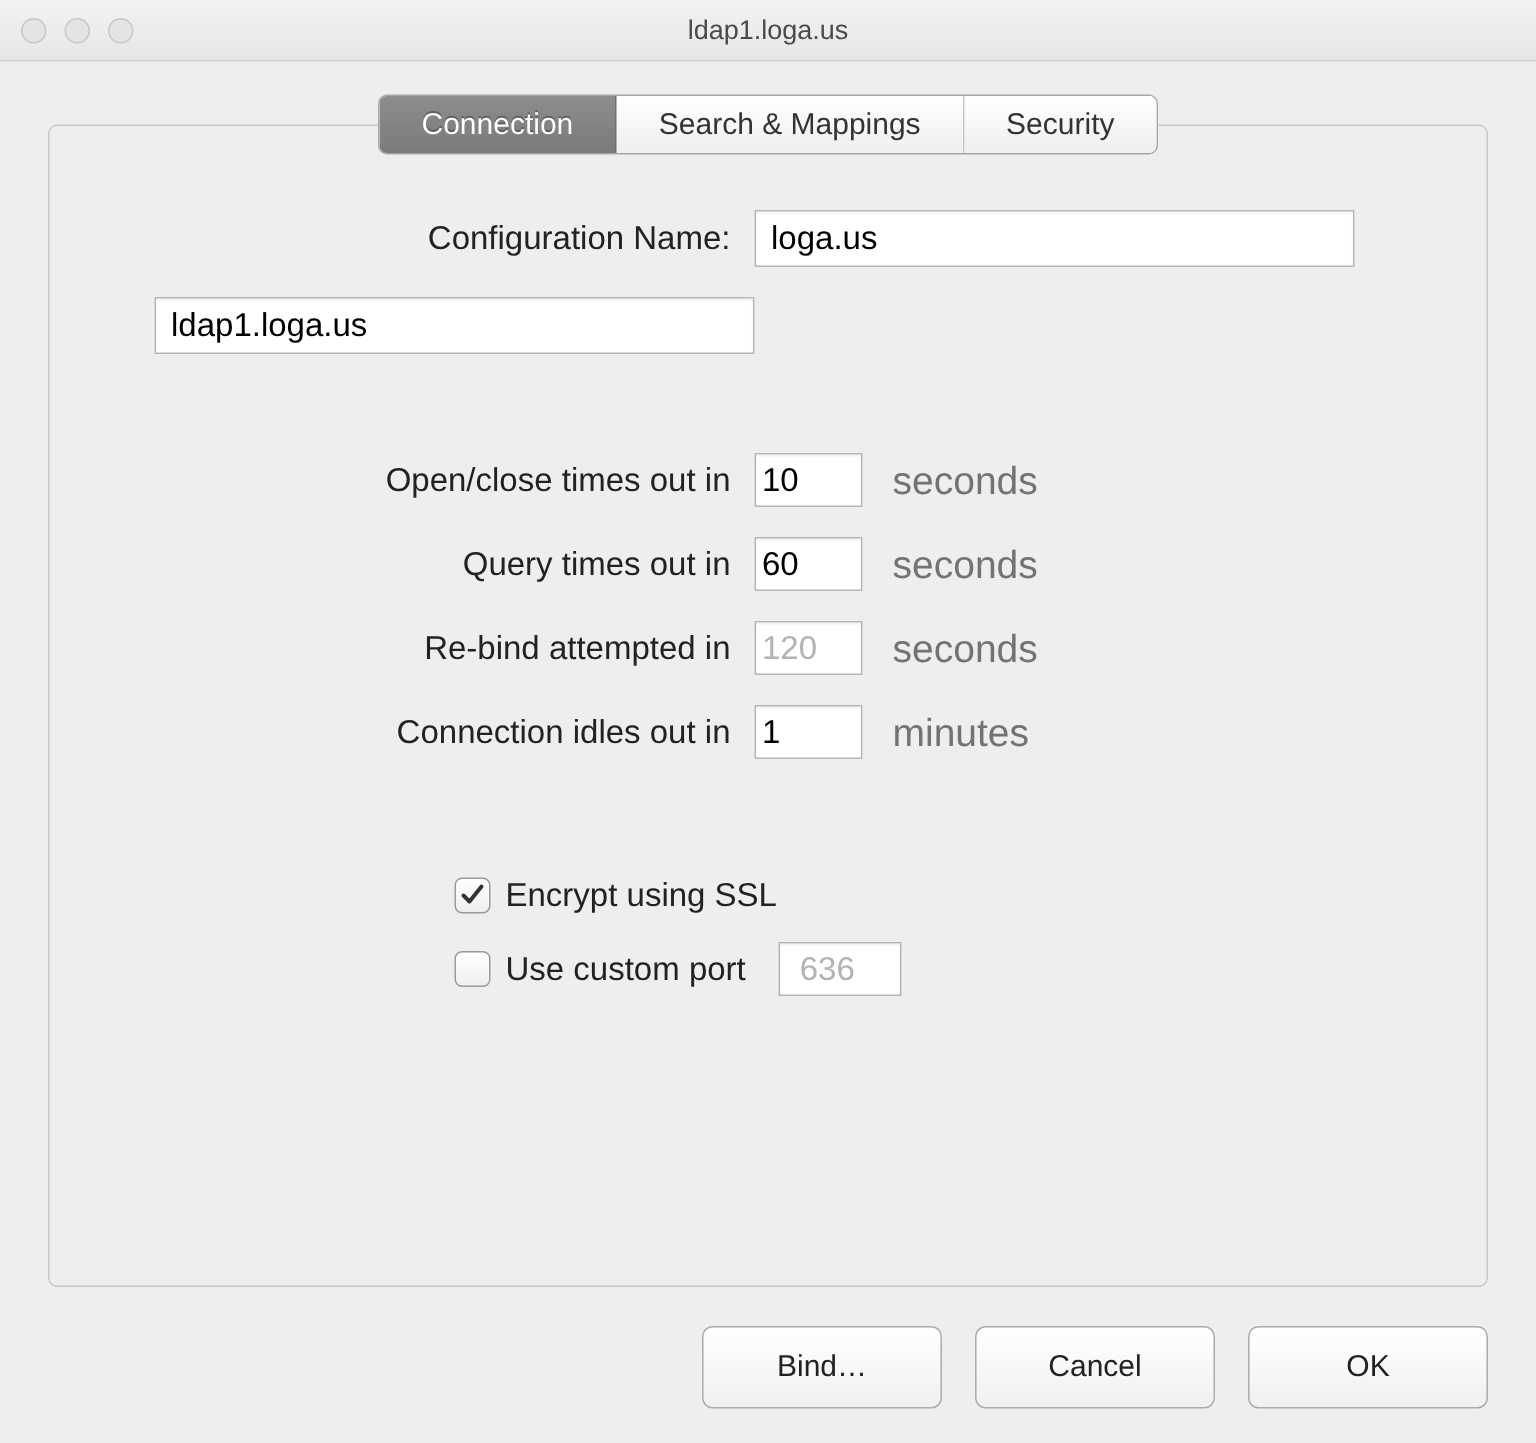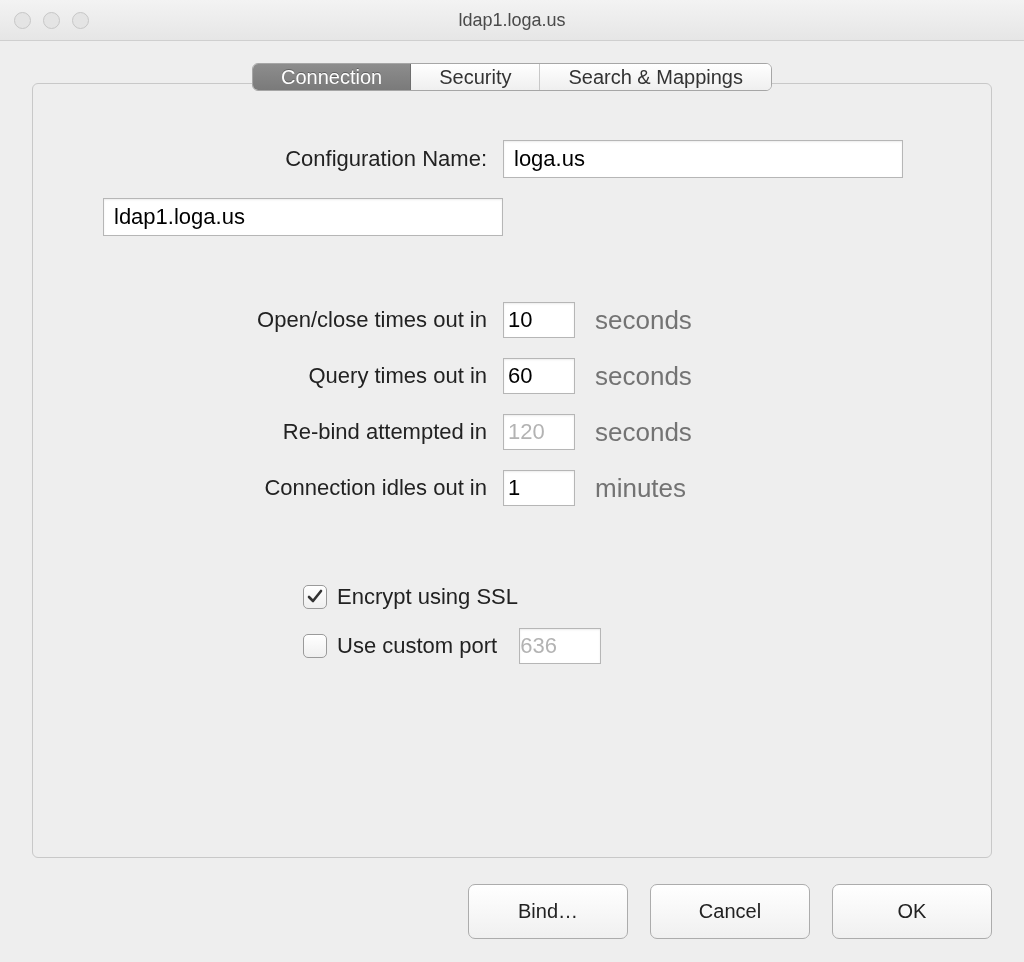--- a/index.html
+++ b/index.html
@@ -67,21 +67,21 @@
     left: 50%;
     transform: translateX(-50%);
     display: flex;
     border: 1px solid #a6a6a6;
     border-radius: 6px;
     overflow: hidden;
     background: #ffffff;
     box-shadow: 0 1px 0 rgba(255,255,255,0.6) inset;
   }
   .tab {
-    height: 26px;
+    height: 38px;
     padding: 0 28px;
     display: flex;
     align-items: center;
     font-size: 20px;
     color: #333;
     background: linear-gradient(#ffffff, #efefef);
     cursor: default;
     white-space: nowrap;
   }
   .tab + .tab {
@@ -175,21 +175,21 @@
     display: block;
   }
   .check-label {
     font-size: 22px;
     color: #222;
   }
   .port-input {
     width: 82px;
     height: 36px;
     font-size: 22px;
-    padding: 2px 0;
+    padding: 2px 13px;
     margin-left: 22px;
     border: 1px solid #b6b6b6;
     box-shadow: inset 0 1px 2px rgba(0,0,0,.08);
     background: #ffffff;
     color: #b3b3b3;
     box-sizing: border-box;
     font-family: inherit;
   }
 
   
@@ -228,24 +228,24 @@
 
 <div class="window-body">
 
   <div class="tab-panel">
 
     <div class="tab-strip">
       <div class="tab active">
         <span>Connection</span>
       </div>
       <div class="tab">
+        <span>Search &amp; Mappings</span>
+      </div>
+      <div class="tab">
         <span>Security</span>
-      </div>
-      <div class="tab">
-        <span>Search &amp; Mappings</span>
       </div>
     </div>
 
     <div class="form-area">
       <div class="row">
         <div class="row-label">Configuration Name:</div>
         <input class="text-input" type="text" value="loga.us" style="">
       </div>
       <div class="row">
         <input class="text-input" type="text" value="ldap1.loga.us" style="">

